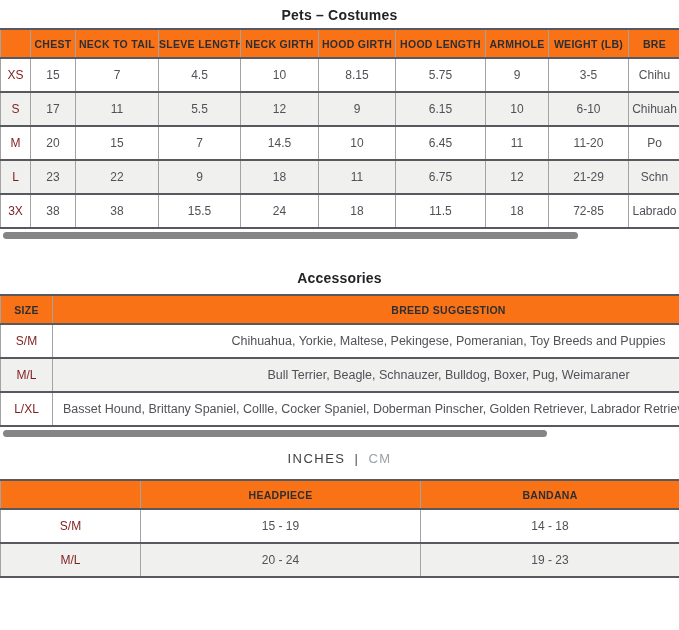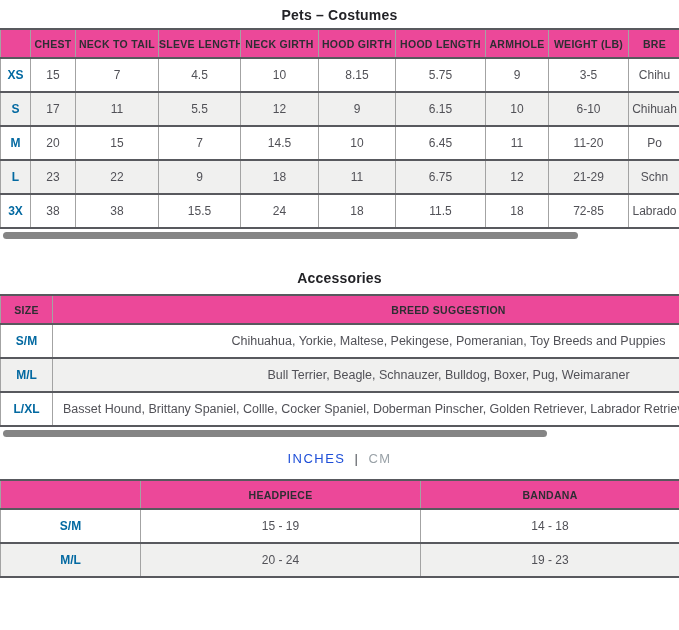--- a/index.html
+++ b/index.html
@@ -29,37 +29,37 @@
     border-left: 1px solid #a3a3a3;
     border-right: 1px solid #a3a3a3;
     border-top: 2px solid #58595e;
     border-bottom: 2px solid #58595e;
     text-align: center;
     vertical-align: middle;
     white-space: nowrap;
     overflow: hidden;
   }
   thead th {
-    background: #ec4899;
+    background: #f97316;
     font-size: 10.5px;
     font-weight: bold;
     color: #2e2e33;
     letter-spacing: 0.3px;
     height: 29px;
   }
   tbody td {
     font-size: 12px;
     color: #515157;
     height: 34px;
     background: #ffffff;
   }
   tbody tr:nth-child(even) td { background: #f0f0ef; }
   tbody td:first-child {
-    font-weight: bold;
-    color: #0369a1;
+    font-weight: normal;
+    color: #7f1d1d;
   }
 
   
   #costumes-table { width: 680px; }
   #costumes-table th:nth-child(1)  { width: 30px; }
   #costumes-table th:nth-child(2)  { width: 45px; }
   #costumes-table th:nth-child(3)  { width: 83px; text-align: center; }
   #costumes-table th:nth-child(4)  { width: 82px; }
   #costumes-table th:nth-child(5)  { width: 78px; }
   #costumes-table th:nth-child(6)  { width: 77px; }
@@ -216,21 +216,21 @@
           <td>L/XL</td>
           <td>Basset Hound, Brittany Spaniel, Collle, Cocker Spaniel, Doberman Pinscher, Golden Retriever, Labrador Retriever, Pitbull, Sib</td>
         </tr>
       </tbody>
     </table>
 </div>
 
 <div class="h-scrollbar" id="scrollbar-accessories"></div>
 
 <div class="units-toggle">
-  <span class="active" style="color: #1d4ed8;">INCHES</span><span class="divider">|</span><span class="inactive" style="color: rgb(154, 162, 168);">CM</span>
+  <span class="active" style="color: #404040;">INCHES</span><span class="divider">|</span><span class="inactive" style="color: rgb(154, 162, 168);">CM</span>
 </div>
 
 <table id="headwear-table">
     <thead>
       <tr>
         <th></th>
         <th>HEADPIECE</th>
         <th>BANDANA</th>
       </tr>
     </thead>

